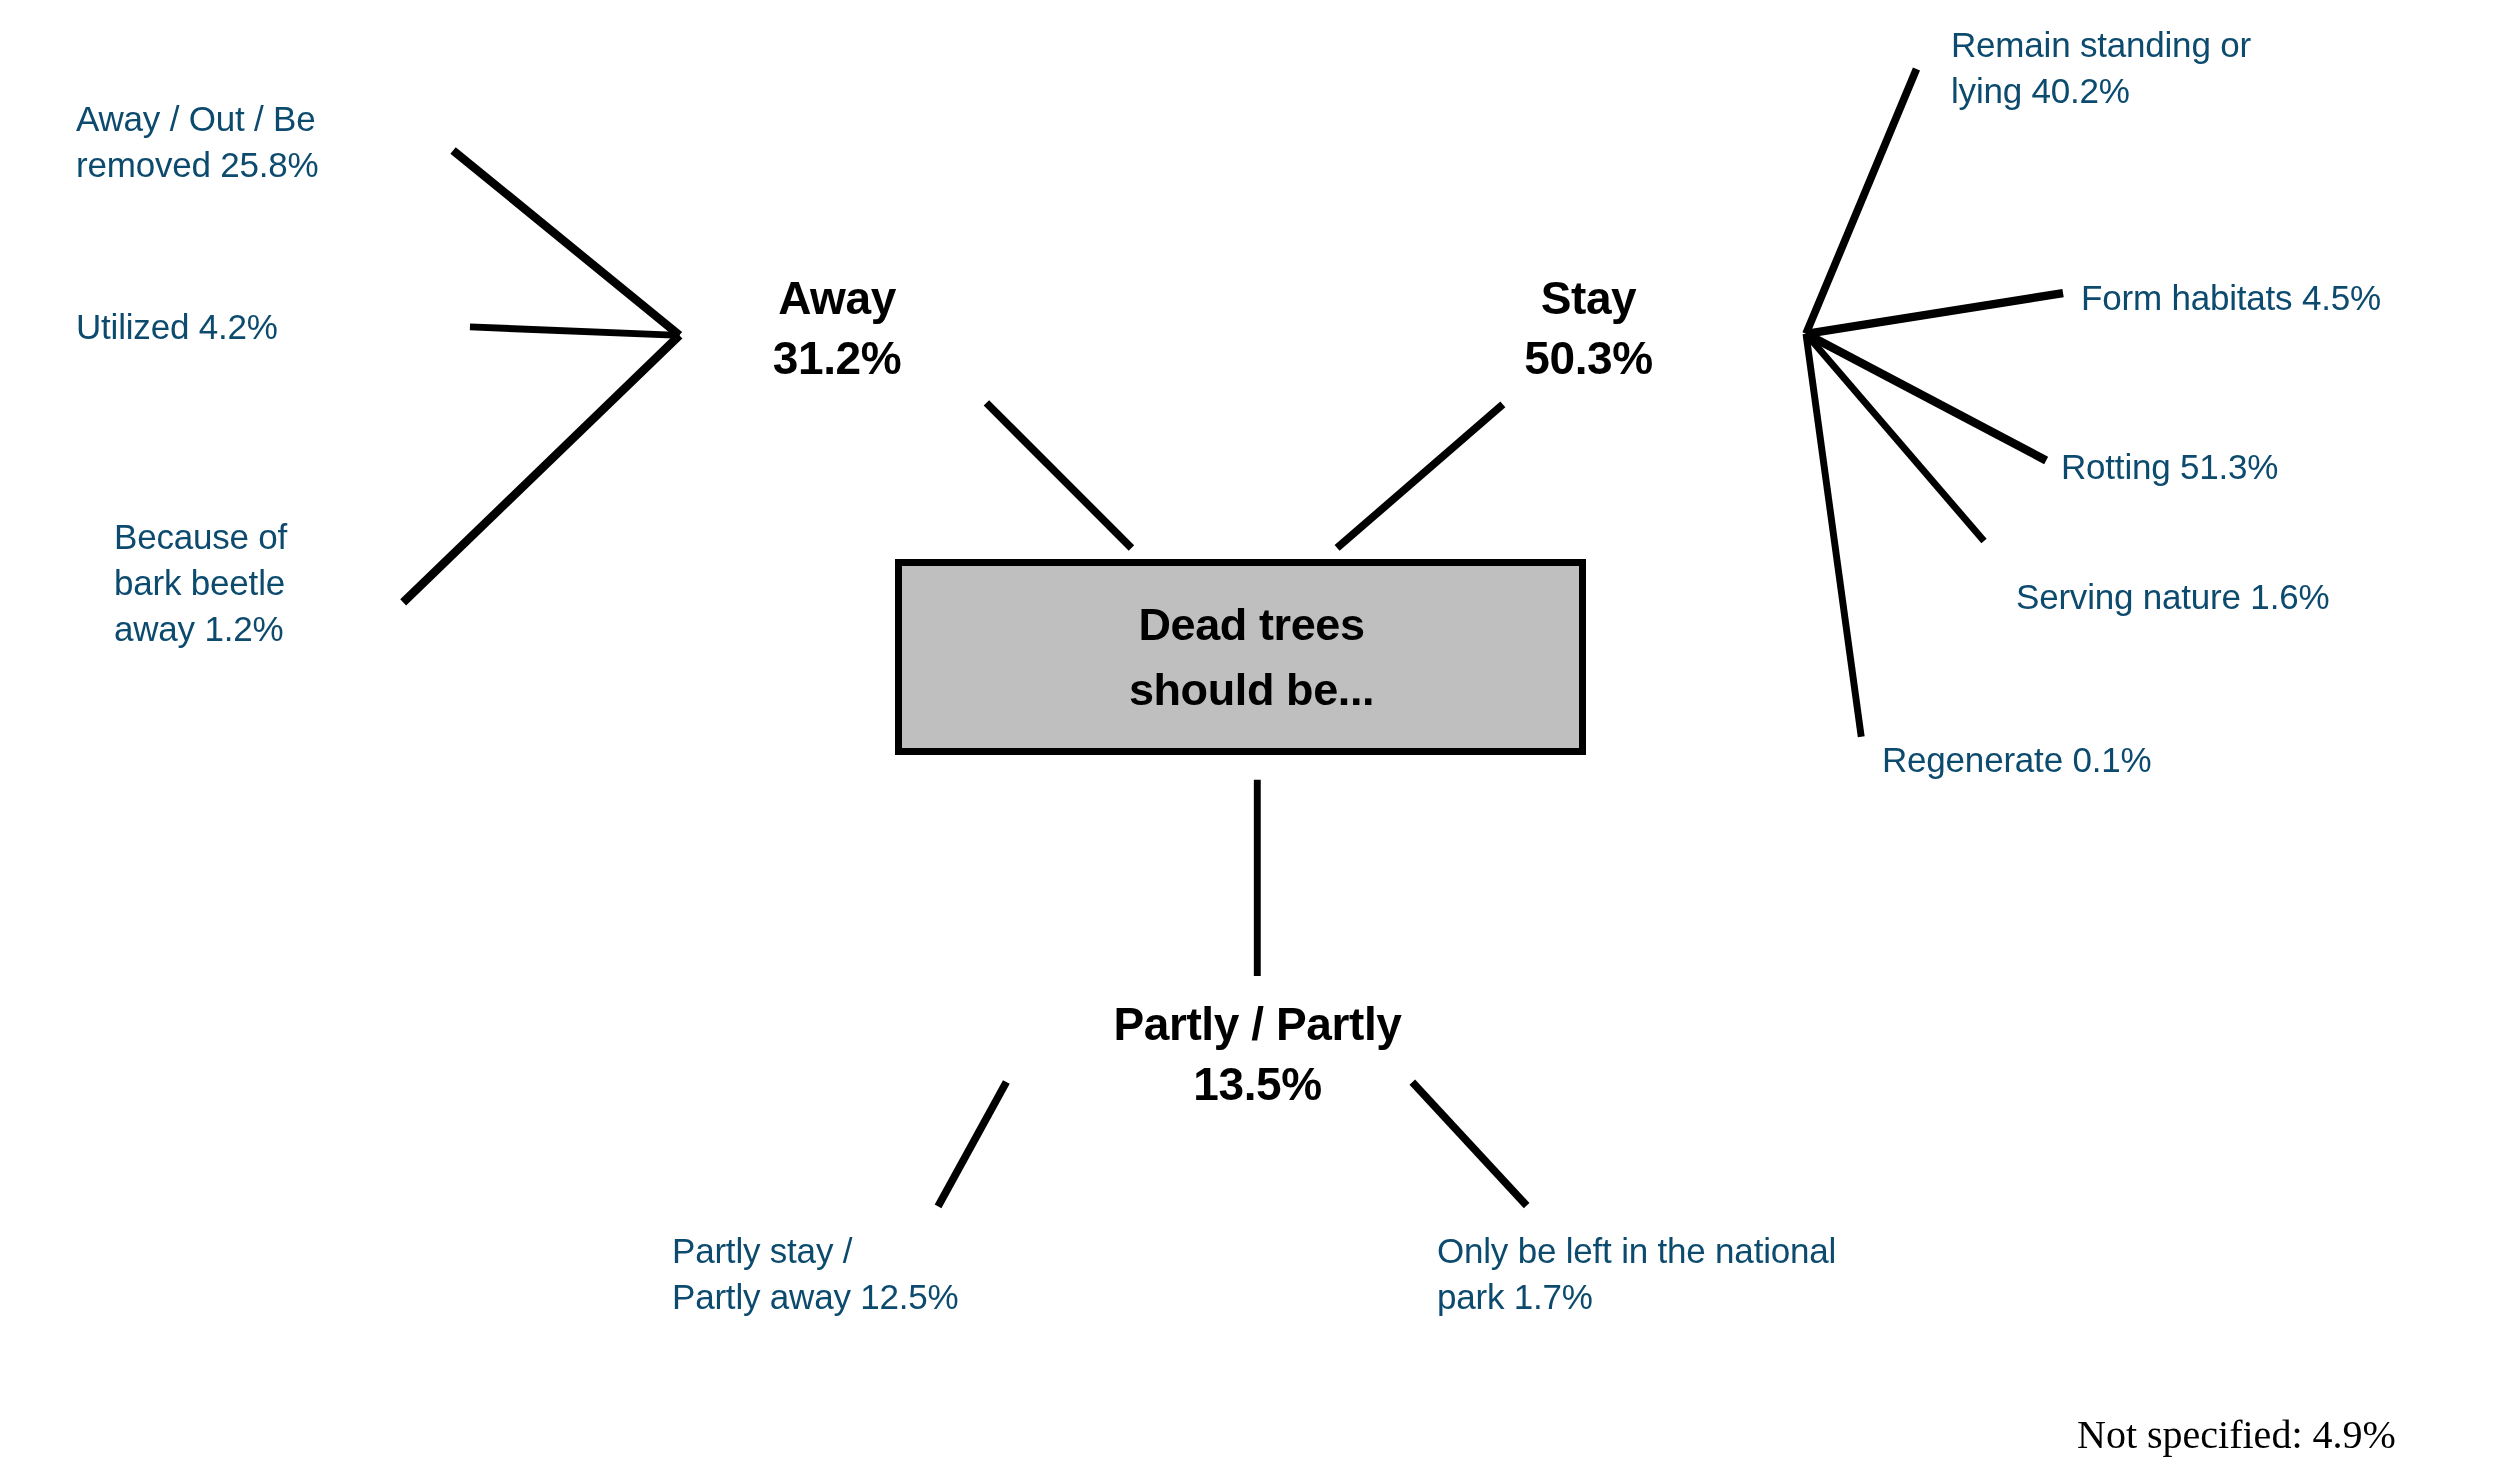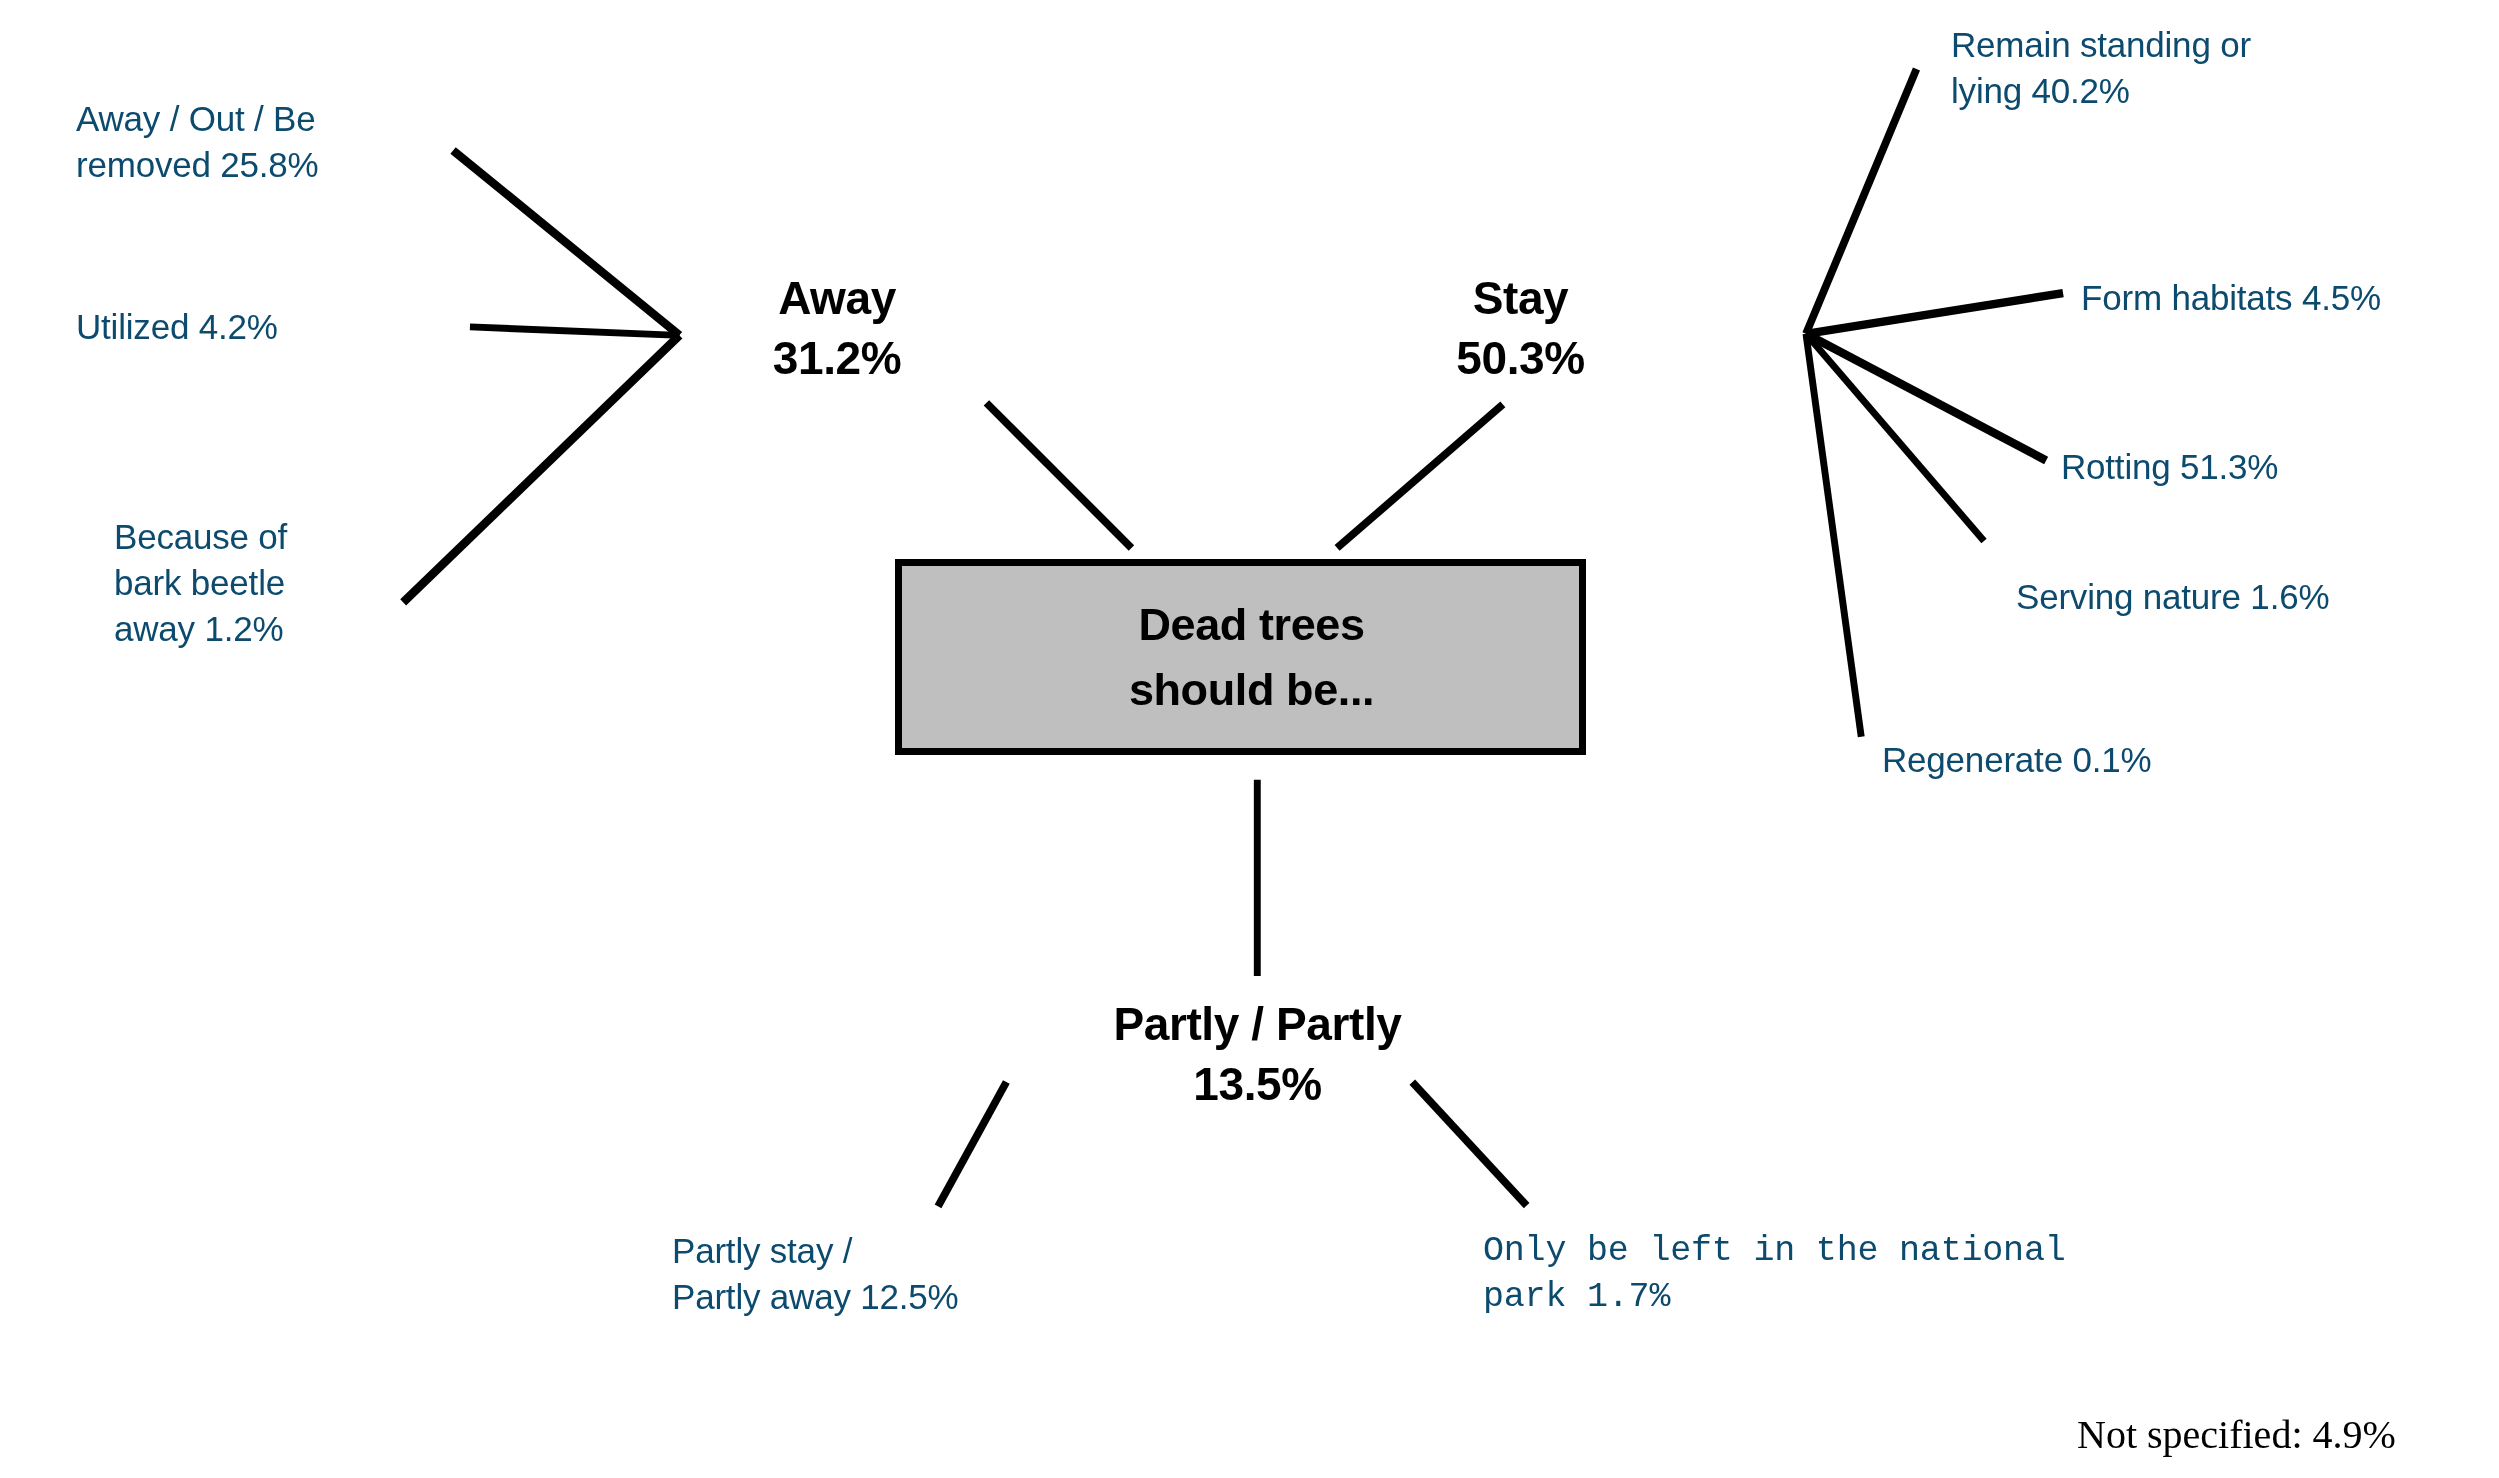--- a/index.html
+++ b/index.html
@@ -103,21 +103,21 @@
 
   <div class="lbl" style="left:76px; top:304px;">Utilized 4.2%</div>
 
   <div class="lbl" style="left:114px; top:514px;">Because of
 bark beetle
 away 1.2%</div>
 
   <div class="node-lbl" style="left:714px; top:269px; width:246px;">Away
 31.2%</div>
 
-  <div class="node-lbl" style="left:1390px; top:269px; width:261px;">Stay
+  <div class="node-lbl" style="left:1458px; top:269px; width:261px;">Stay
 50.3%</div>
 
   <div class="lbl" style="left:1951px; top:21.5px;">Remain standing or
 lying 40.2%</div>
 
   <div class="lbl" style="left:2081px; top:275px;">Form habitats 4.5%</div>
 
   <div class="lbl" style="left:2061px; top:444px;">Rotting 51.3%</div>
 
   <div class="lbl" style="left:1998px; top:574px;margin-left:18px;">Serving nature 1.6%</div>
@@ -128,19 +128,19 @@
     <div class="center-box-text">Dead trees
 should be...</div>
   </div>
 
   <div class="node-lbl" style="left:981px; top:995px; width:553px;">Partly / Partly
 13.5%</div>
 
   <div class="lbl" style="left:672px; top:1228px;">Partly stay /
 Partly away 12.5%</div>
 
-  <div class="lbl" style="left:1483px; top:1228px;font-family:Liberation Mono, monospace;">Only be left in the national
+  <div class="lbl" style="left:1437px; top:1228px;">Only be left in the national
 park 1.7%</div>
 
   <div class="footnote" style="left:2077px; top:1411px;">Not specified: 4.9%</div>
 
 </div>
 
 
 </body></html>

